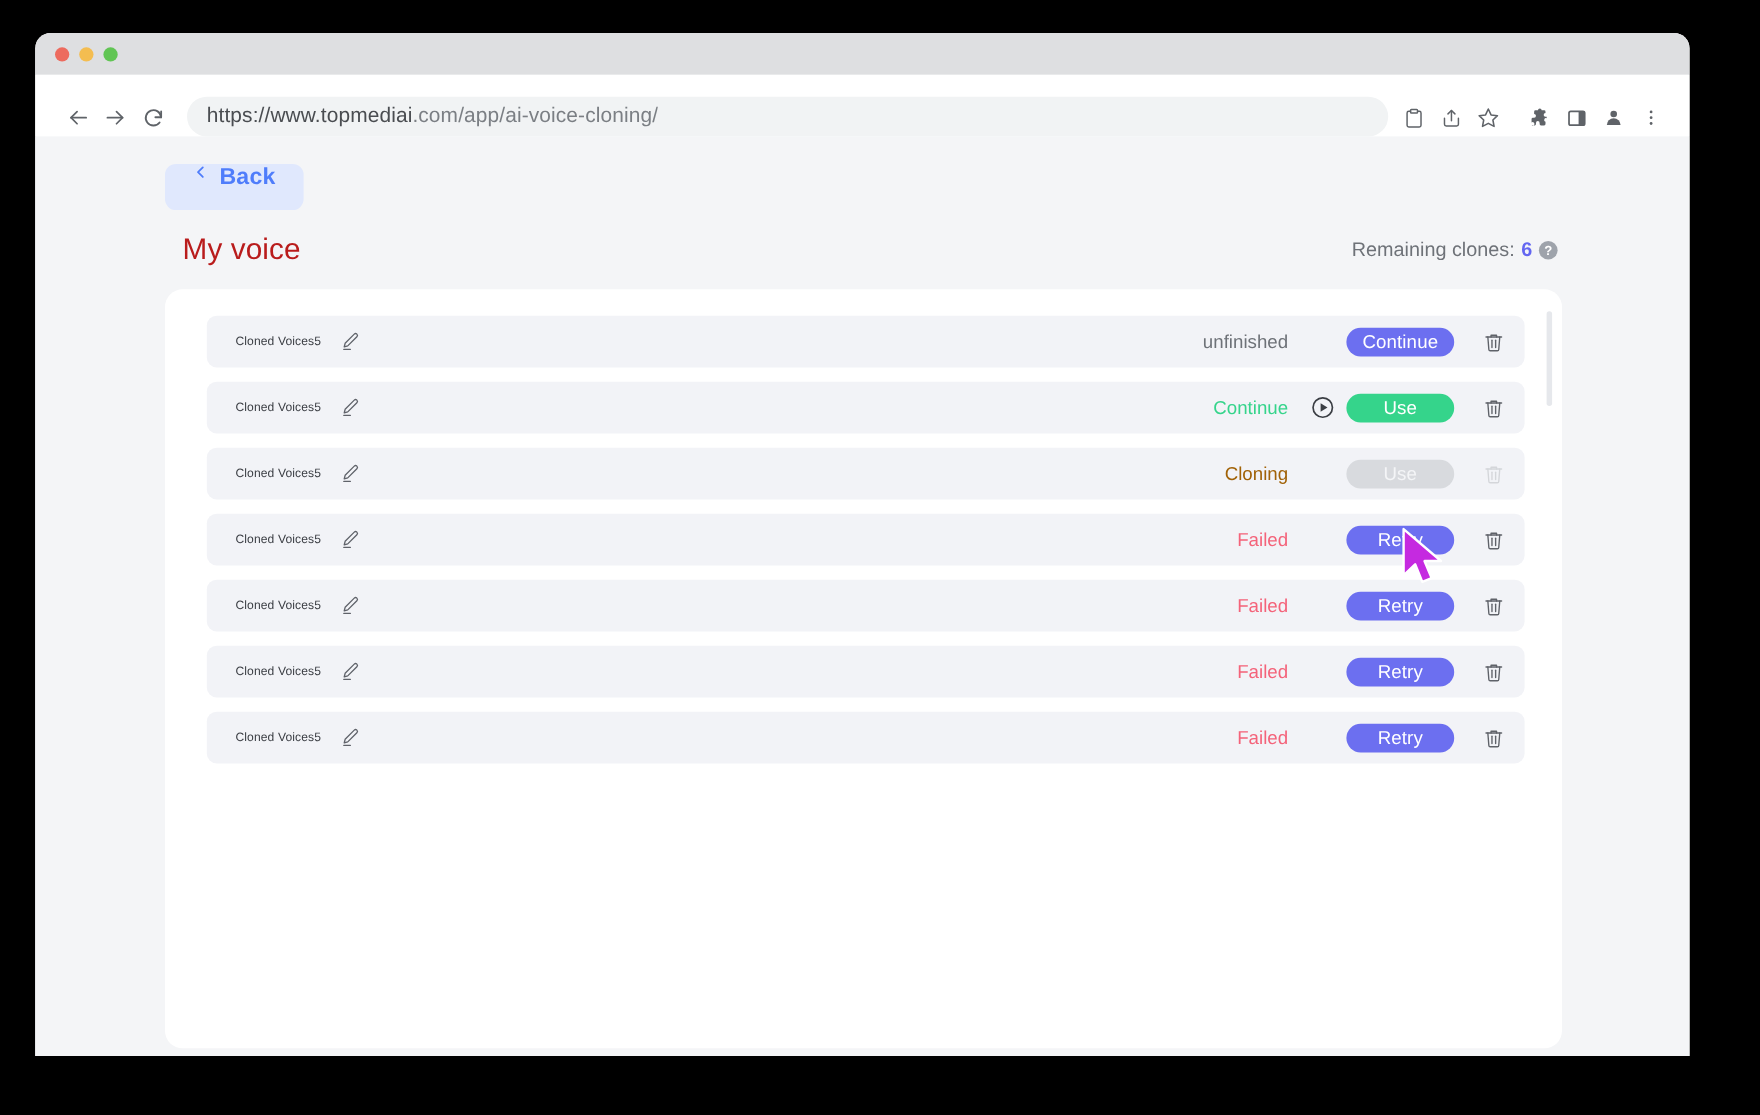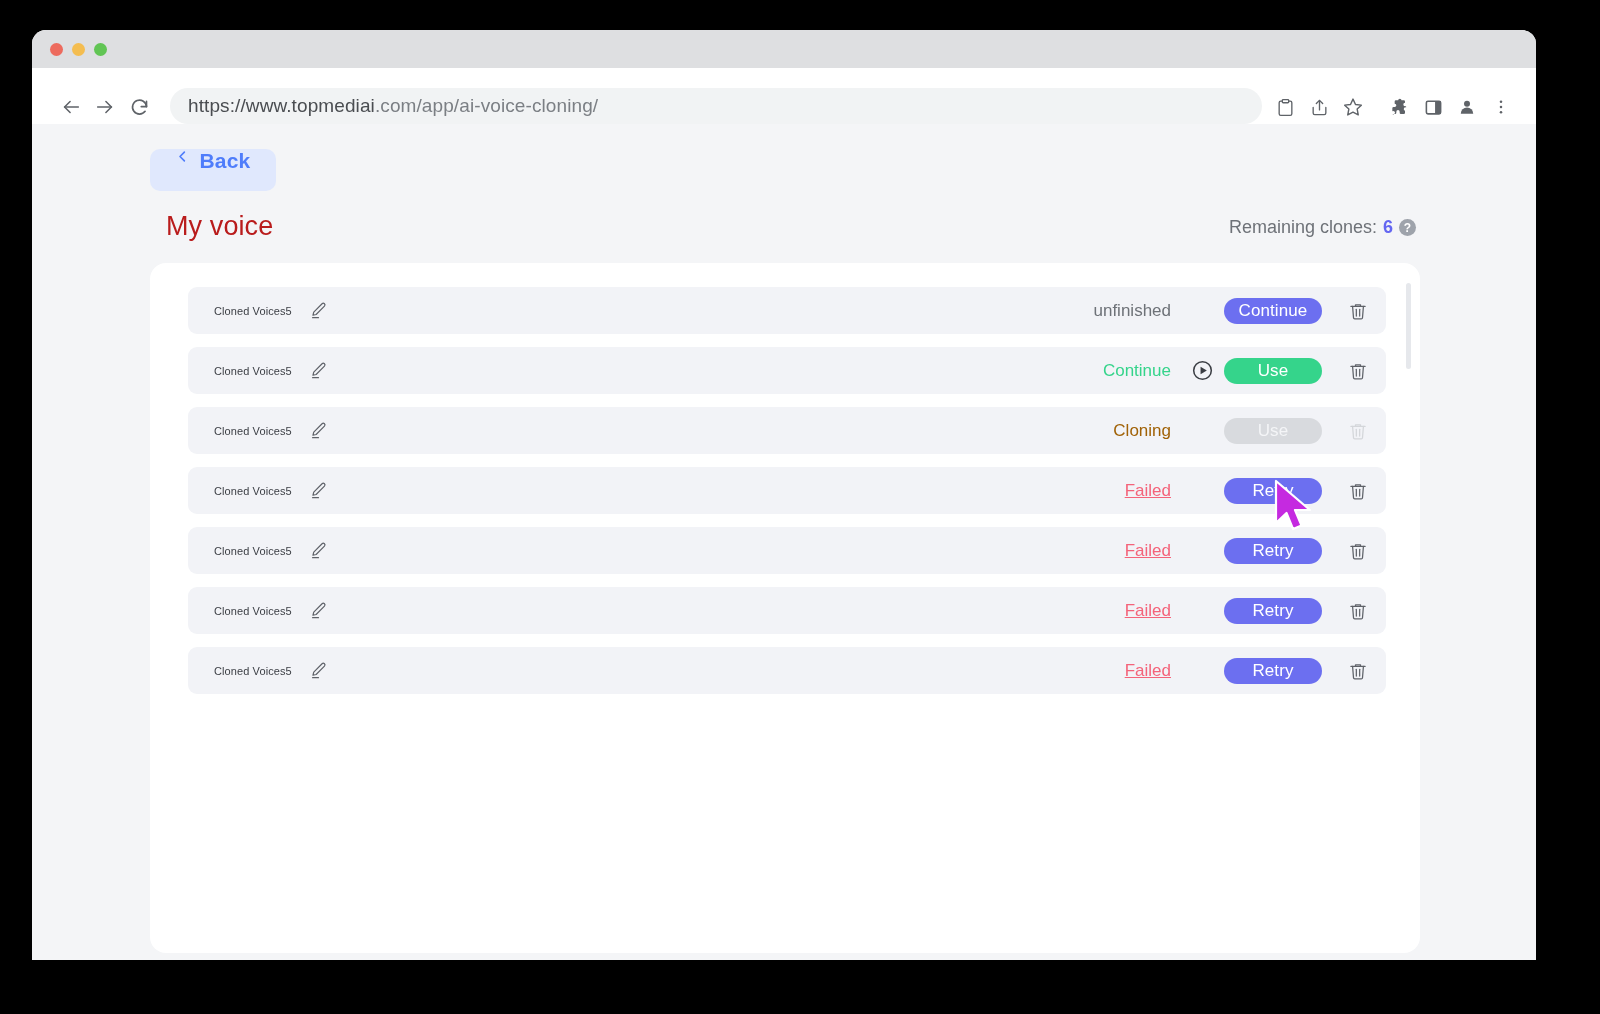--- a/index.html
+++ b/index.html
@@ -191,21 +191,21 @@
   .row-spacer { flex: 1; }
 
   .status {
     font-size: 17px;
     margin-right: 20px;
     white-space: nowrap;
   }
   .status-unfinished { color: #6e7278; }
   .status-succeeded  { color: #35d48b; }
   .status-cloning    { color: #a16207; }
-  .status-failed     { color: #f4637a; text-decoration: underline; }
+  .status-failed     { color: #f4637a; }
 
   .play-icon {
     width: 23px; height: 23px;
     color: #3b3e44;
     display: flex;
     align-items: center;
     justify-content: center;
     margin-right: 10px;
     cursor: pointer;
     flex: none;

